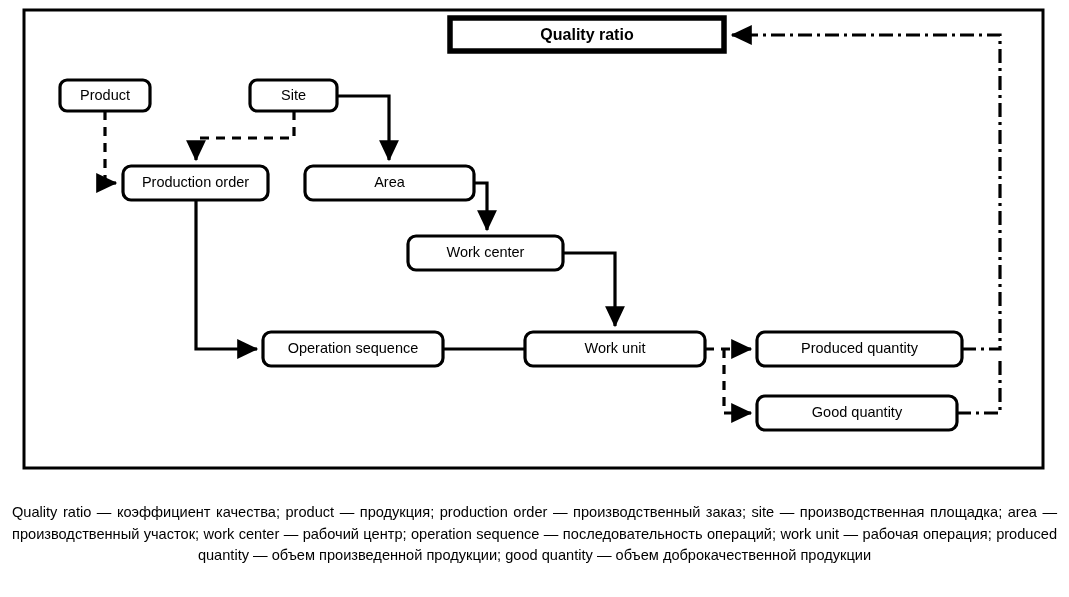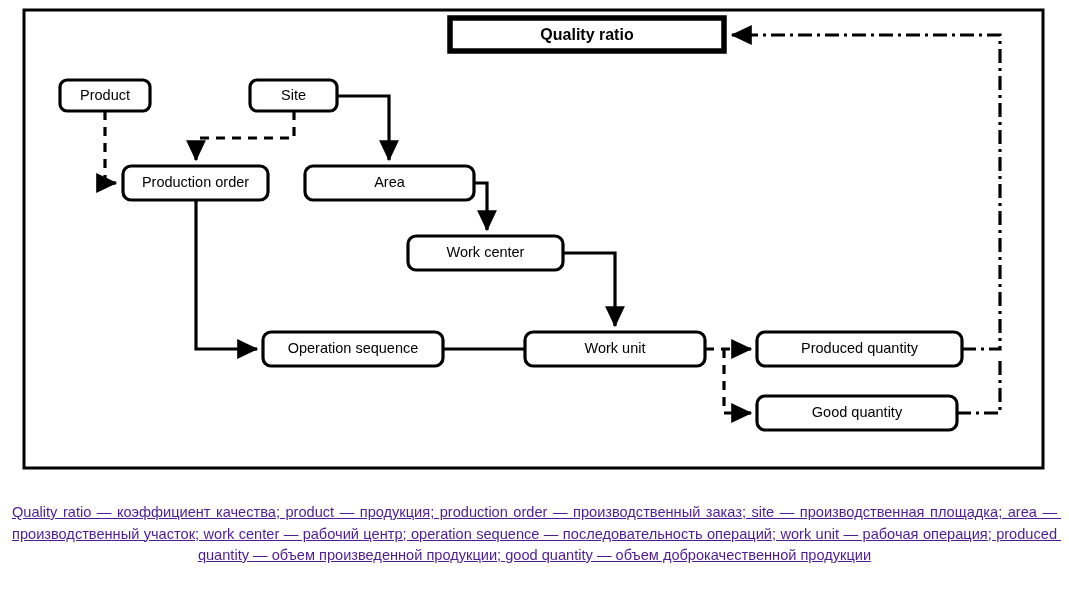--- a/index.html
+++ b/index.html
@@ -77,25 +77,24 @@
     stroke-linecap: butt;
   }
   .caption {
     position: absolute;
     left: 12px;
     top: 502px;
     width: 1045px;
     font-family: "Liberation Sans", sans-serif;
     font-size: 14.6px;
     line-height: 21.5px;
-    color: #4c1d95;
+    color: #000000;
     text-align: justify;
     text-align-last: center;
     white-space: pre-wrap;
-    text-decoration: underline;
   }
 </style>
 </head>
 <body>
 
 <div id="page">
 
   <svg id="diagram" viewBox="0 0 1069 480">
     <defs>
       <marker id="arrowhead" markerWidth="7" markerHeight="7" refX="6.2" refY="3.5" orient="auto" markerUnits="strokeWidth">

